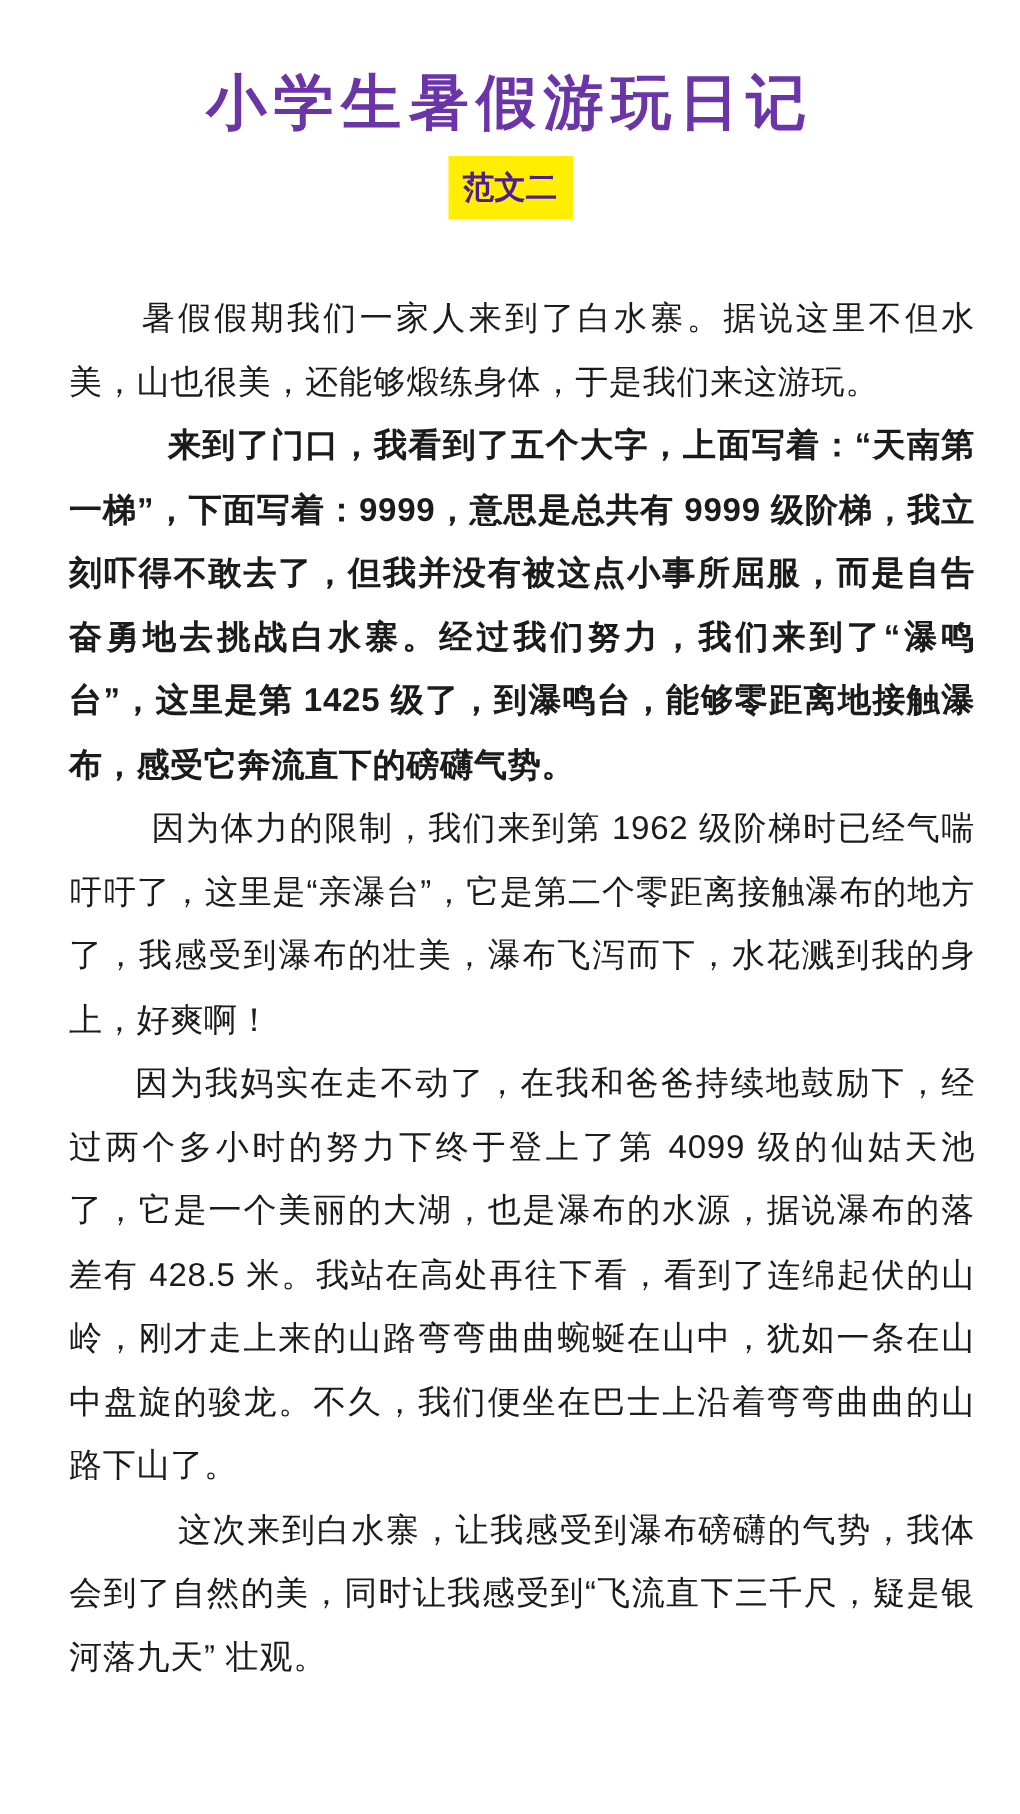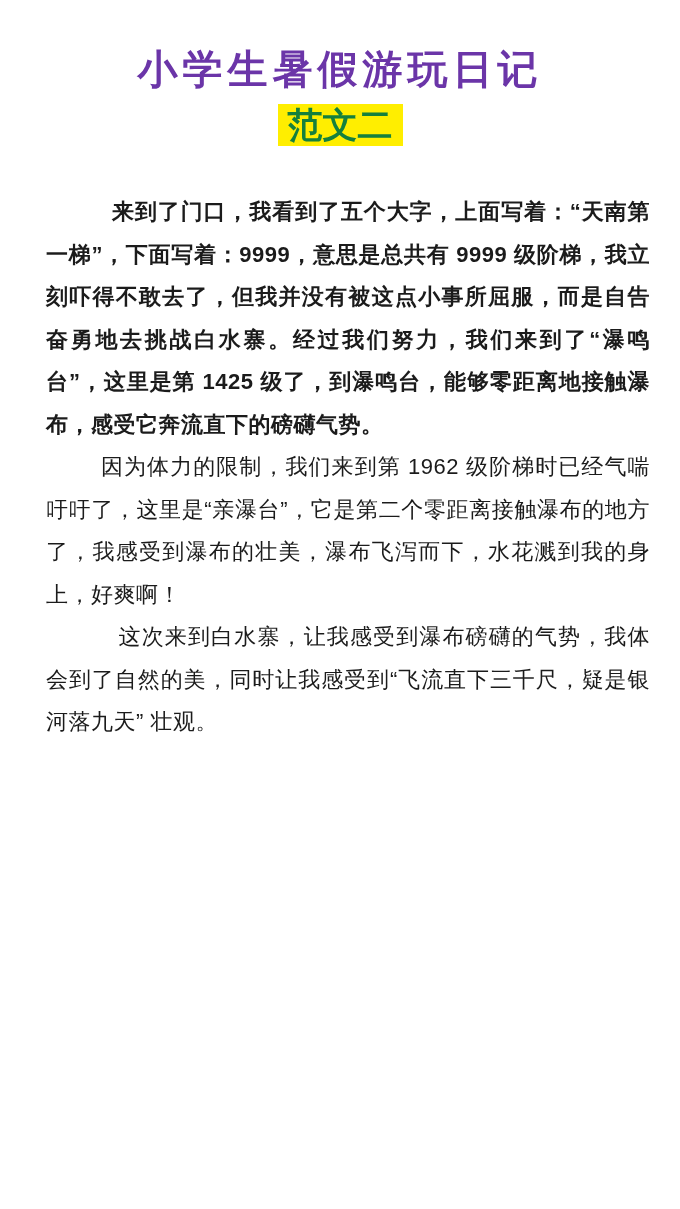--- a/index.html
+++ b/index.html
@@ -29,24 +29,24 @@
     letter-spacing: 5px;
     margin: 0;
   }
   .subtitle-row {
     text-align: center;
     margin-top: 0px;
   }
   .subtitle-badge {
     display: inline-block;
     background: #ffee00;
-    color: #15803d;
+    color: #4c1d95;
     font-family: "DejaVu Serif", "Liberation Serif", serif;
     font-weight: bold;
-    font-size: 35px;
+    font-size: 21px;
     line-height: 40px;
     padding: 1px 10px 1px 10px;
   }
   .content {
     margin-top: 45px;
     padding: 0 30px 40px 46px;
     font-size: 22px;
     line-height: 42.5px;
     color: #1b1b1b;
     text-align: justify;
@@ -68,18 +68,20 @@
 <div class="page">
 
   <div class="doc-header">
     <h1 class="doc-title">小学生暑假游玩日记</h1>
     <div class="subtitle-row">
       <span class="subtitle-badge">范文二</span>
     </div>
   </div>
 
   <div class="content">
+    <p class="ind-22">暑假假期我们一家人来到了白水寨。据说这里不但水美，山也很美，还能够煅练身体，于是我们来这游玩。</p>
     <p class="ind-30">来到了门口，我看到了五个大字，上面写着：“天南第一梯”，下面写着：9999，意思是总共有 9999 级阶梯，我立刻吓得不敢去了，但我并没有被这点小事所屈服，而是自告奋勇地去挑战白水寨。经过我们努力，我们来到了“瀑鸣台”，这里是第 1425 级了，到瀑鸣台，能够零距离地接触瀑布，感受它奔流直下的磅礴气势。</p>
     <p class="ind-25">因为体力的限制，我们来到第 1962 级阶梯时已经气喘吁吁了，这里是“亲瀑台”，它是第二个零距离接触瀑布的地方了，我感受到瀑布的壮美，瀑布飞泻而下，水花溅到我的身上，好爽啊！</p>
+    <p class="ind-20">因为我妈实在走不动了，在我和爸爸持续地鼓励下，经过两个多小时的努力下终于登上了第 4099 级的仙姑天池了，它是一个美丽的大湖，也是瀑布的水源，据说瀑布的落差有 428.5 米。我站在高处再往下看，看到了连绵起伏的山岭，刚才走上来的山路弯弯曲曲蜿蜒在山中，犹如一条在山中盘旋的骏龙。不久，我们便坐在巴士上沿着弯弯曲曲的山路下山了。</p>
     <p class="ind-33">这次来到白水寨，让我感受到瀑布磅礴的气势，我体会到了自然的美，同时让我感受到“飞流直下三千尺，疑是银河落九天” 壮观。</p>
   </div>
 
 </div>
 
 </body></html>

